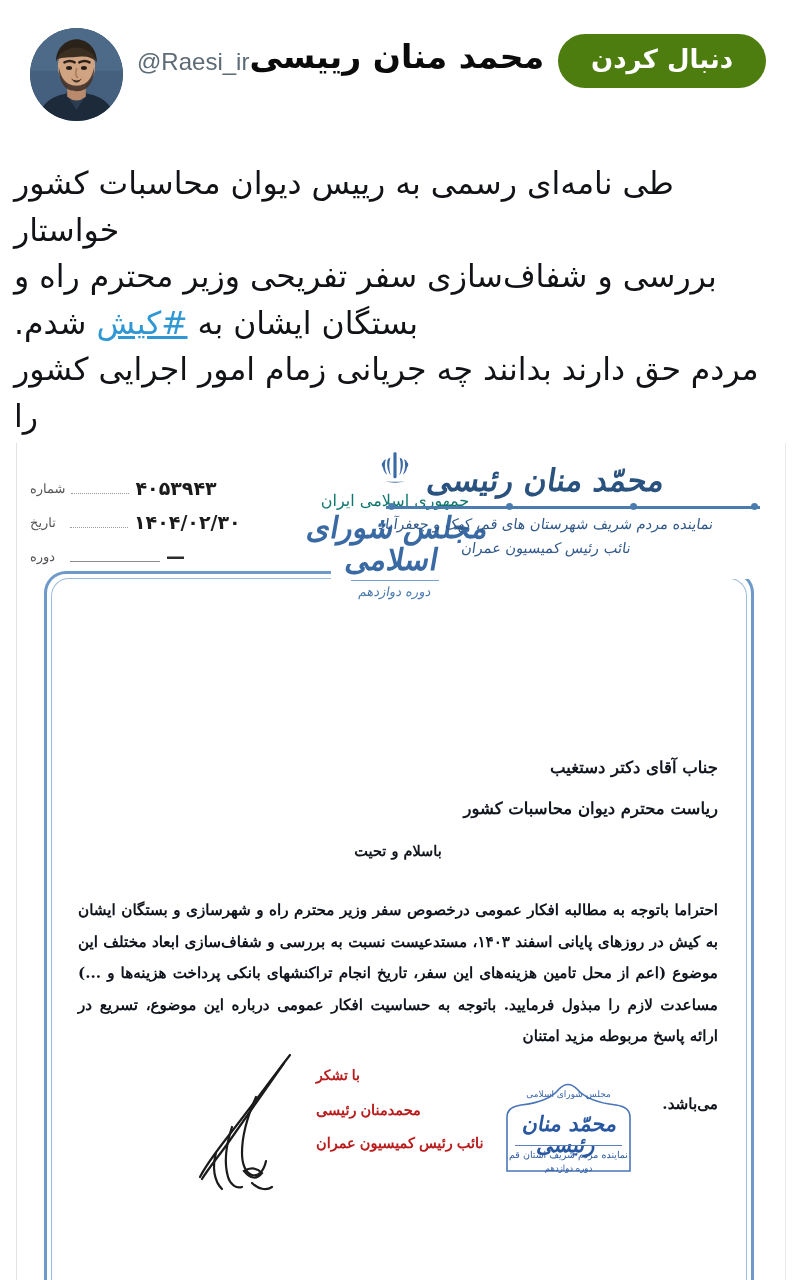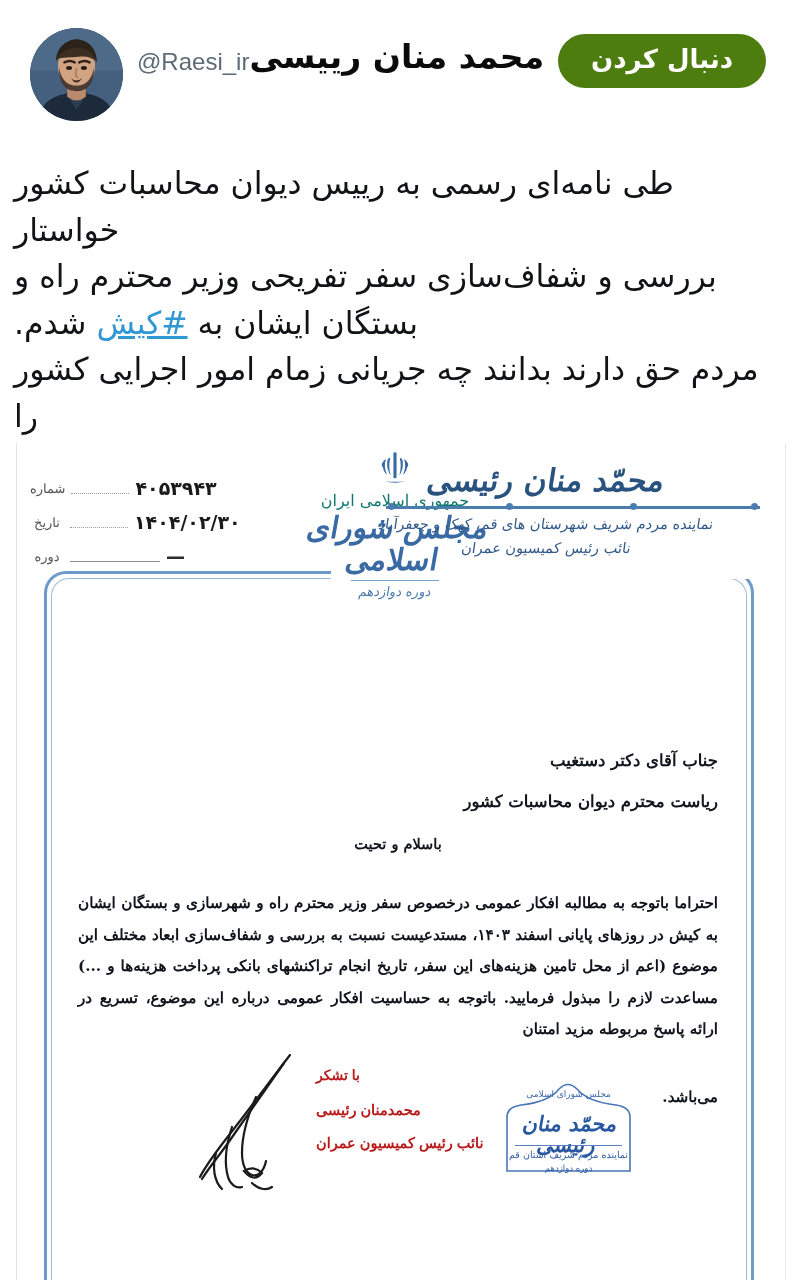--- a/index.html
+++ b/index.html
@@ -284,21 +284,21 @@
     align-items: center;
     justify-content: flex-start;
     gap: 6px;
     height: 34px;
   }
   .meta-label {
     font-size: 13px;
     color: #555;
     font-family: "DejaVu Serif", serif;
     min-width: 34px;
-    text-align: center;
+    text-align: left;
   }
   .meta-dots {
     flex: 0 0 58px;
     border-bottom: 1px dotted #9a9a9a;
     height: 10px;
   }
   .meta-value {
     font-size: 19px;
     font-weight: 700;
     color: #1a1a1a;
@@ -314,21 +314,21 @@
   }
   .meta-dash {
     font-size: 19px;
     color: #2b2b2b;
     font-weight: 700;
   }
 
   
   .letter-body {
     position: absolute;
-    top: 308px;
+    top: 315px;
     right: 78px;
     left: 78px;
     direction: rtl;
     text-align: right;
     color: #11161f;
     font-family: "DejaVu Serif", "Liberation Serif", serif;
   }
   .salutation {
     font-size: 16.5px;
     font-weight: 700;

